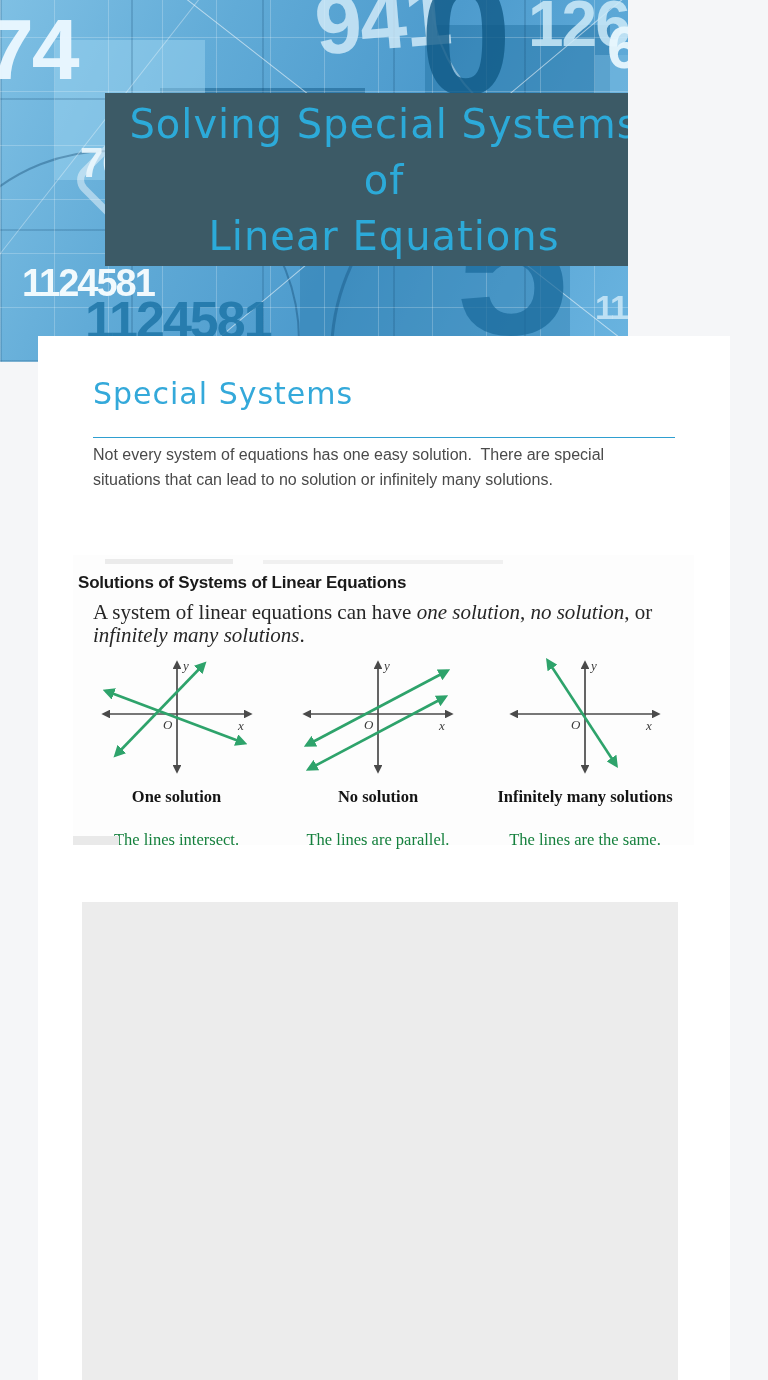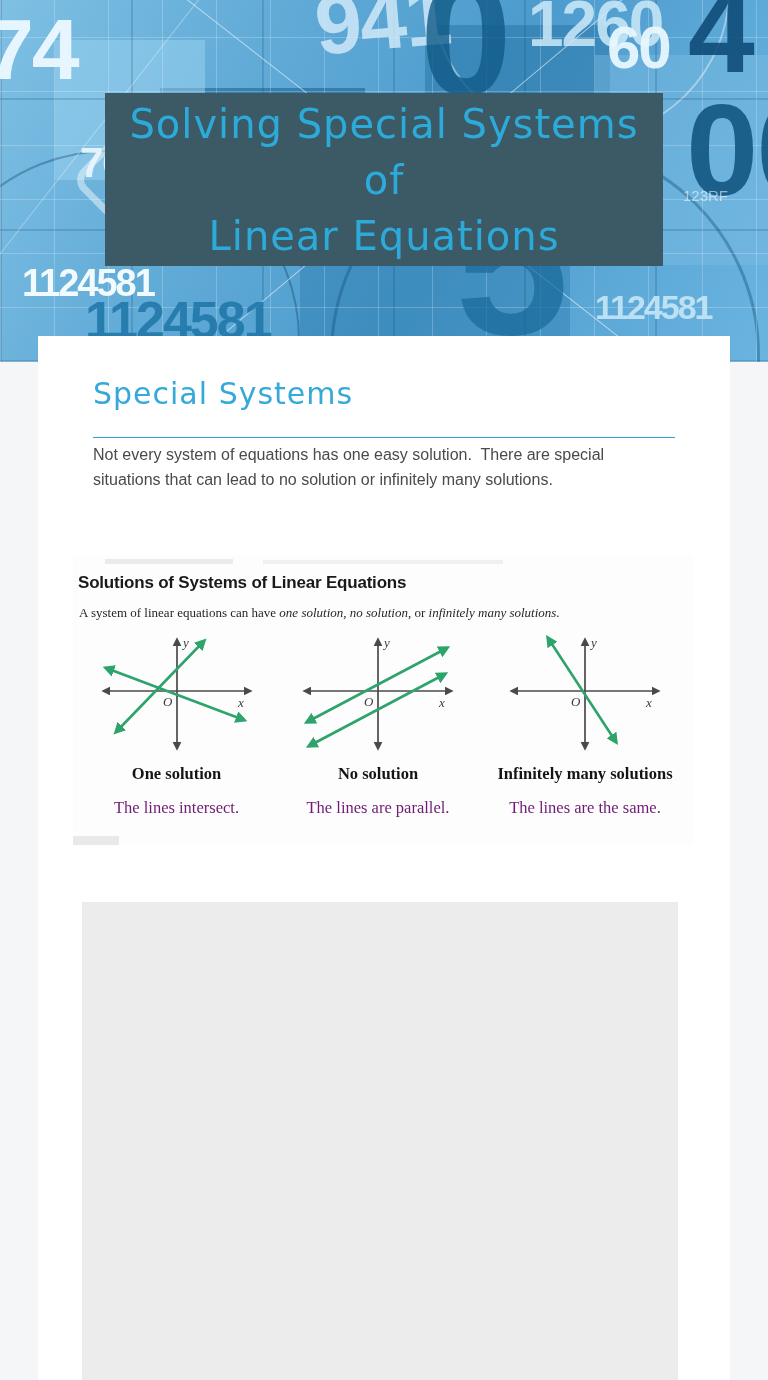--- a/index.html
+++ b/index.html
@@ -1,19 +1,19 @@
 <!DOCTYPE html>
 <html><head>
 <meta charset="utf-8">
 <style>
   * { margin:0; padding:0; box-sizing:border-box; }
   html,body { width:768px; height:1380px; overflow:hidden; background:#f5f6f8; font-family:"Liberation Sans",sans-serif; }
 
   
-  .hero { position:absolute; left:0; top:0; width:768px; height:362px; overflow:hidden;
+  .hero { position:absolute; left:0; top:0; width:628px; height:362px; overflow:hidden;
           background:linear-gradient(115deg,#7fc0e4 0%,#61abd7 30%,#4d9bcd 58%,#6ab4e0 100%); }
   .patch { position:absolute; }
   .p1 { left:160px; top:88px;  width:205px; height:112px; background:rgba(23,95,140,.55); }
   .p2 { left:55px;  top:40px;  width:150px; height:140px; background:rgba(155,212,240,.5); }
   .p3 { left:425px; top:25px;  width:185px; height:175px; background:rgba(30,110,160,.45); }
   .p4 { left:595px; top:55px;  width:173px; height:210px; background:rgba(125,188,226,.45); }
   .p5 { left:300px; top:248px; width:270px; height:120px; background:rgba(40,120,170,.40); }
   .grid { position:absolute; inset:0;
     background-image:
       repeating-linear-gradient(0deg,  rgba(255,255,255,.22) 0 1px, transparent 1px 54px),
@@ -66,28 +66,28 @@
   .figure { position:relative; margin-top:63px; margin-left:-20px; width:621px; height:290px;
             background:#fdfdfd; }
   .smudge-top { position:absolute; top:4px; left:32px; width:128px; height:5px;
             background:#dcdcdc; opacity:.55; }
   .smudge-top2 { position:absolute; top:5px; left:190px; width:240px; height:4px;
             background:#e4e4e4; opacity:.5; }
   .smudge-bottom { position:absolute; bottom:0; left:0; width:46px; height:9px;
             background:#e9e9e9; }
   .fig-title { padding-top:18px; margin-left:5px; font-size:17px; font-weight:700;
             color:#191919; letter-spacing:-.2px; }
-  .fig-intro { margin-top:8px; margin-left:6px; width:580px; font-family:"Liberation Serif",serif;
-            font-size:13px; line-height:23px; color:#262626; }
+  .fig-intro { margin-top:8px; margin-left:20px; width:580px; font-family:"Liberation Serif",serif;
+            font-size:21px; line-height:23px; color:#262626; }
   .graph-row { display:flex; margin-top:4px; }
   .graph-col { text-align:center; }
   .gc1 { width:207px; } .gc2 { width:196px; } .gc3 { width:218px; }
   .cap    { margin-top:6px; font-family:"Liberation Serif",serif; font-weight:700;
             font-size:16.5px; color:#141414; }
-  .subcap { margin-top:14px; font-family:"Liberation Serif",serif; font-size:16.5px; color:#701a75; }
+  .subcap { margin-top:23px; font-family:"Liberation Serif",serif; font-size:16.5px; color:#15803d; }
   .axis-label { font-family:"Liberation Serif",serif; font-style:italic; font-size:13px; fill:#3b3b3b; }
 
   
   .placeholder { margin-top:57px; margin-left:-11px; width:596px; height:480px; background:#ececec; }
 </style>
 </head>
 <body>
 
 <div class="hero">
   <div class="patch p1"></div>

